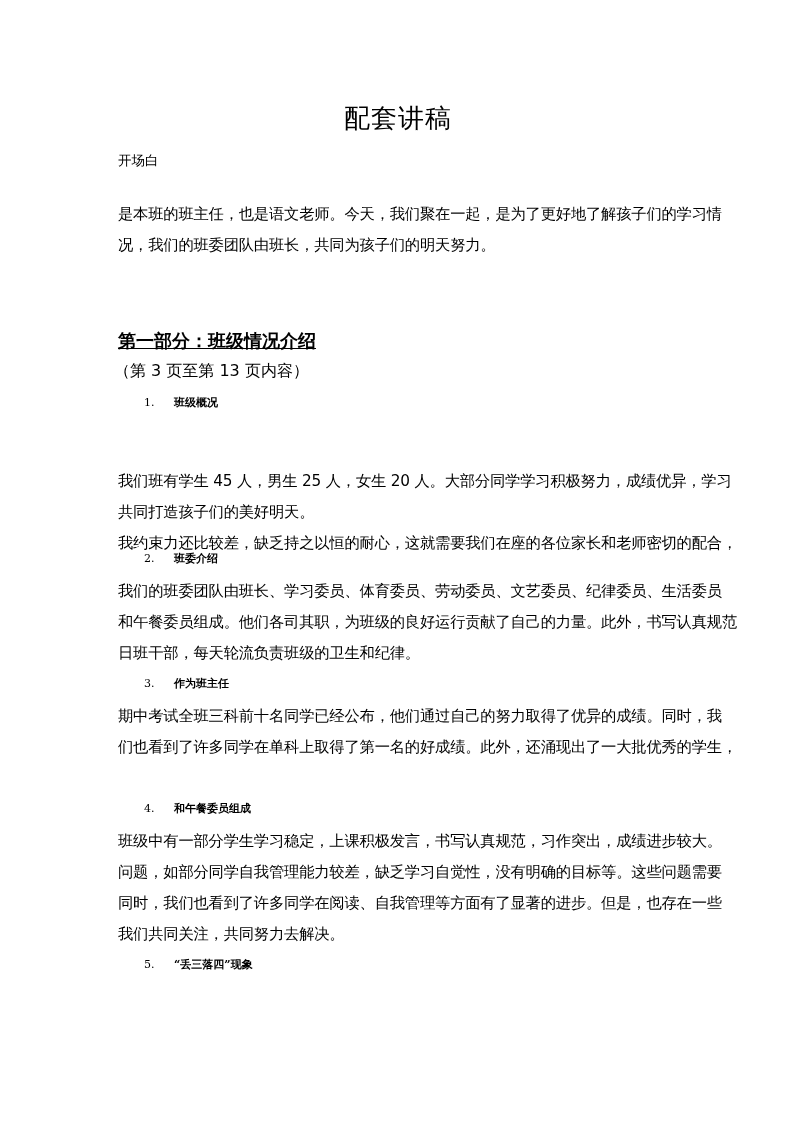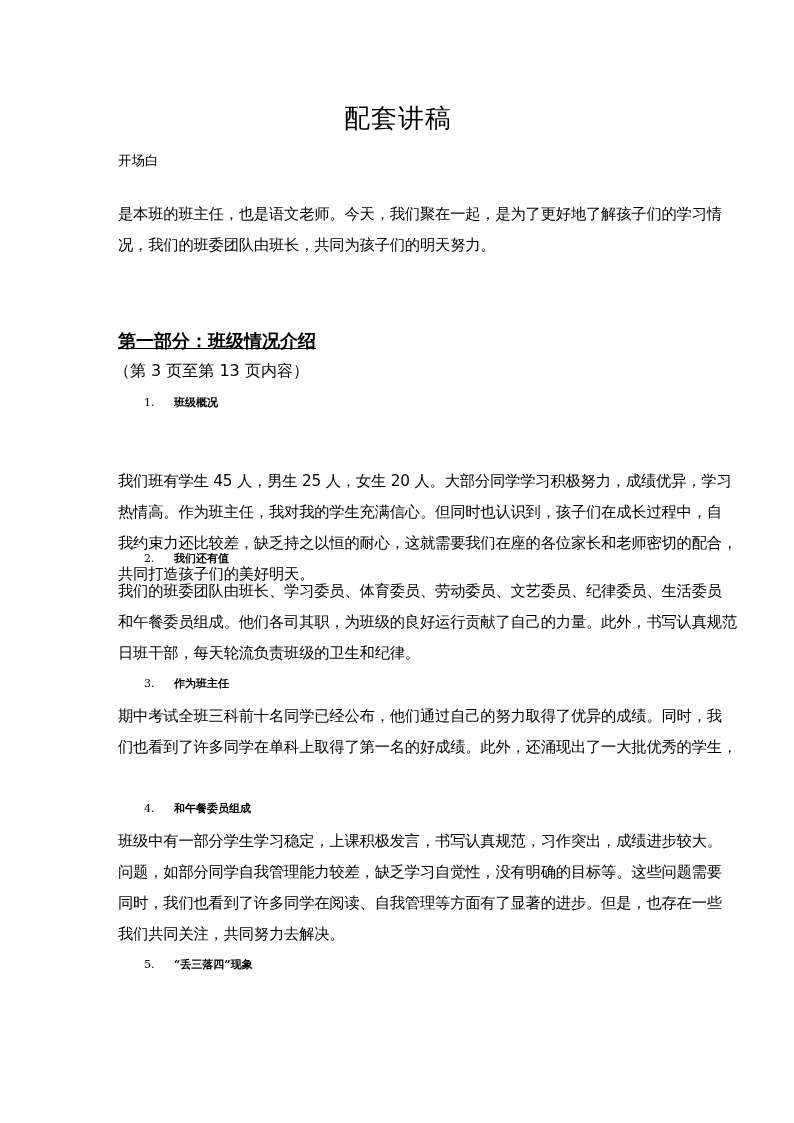--- a/index.html
+++ b/index.html
@@ -93,27 +93,26 @@
   </div>
 
   <div class="abs section-head" style="top:331px;">第一部分：班级情况介绍</div>
   <div class="abs sub" style="top:361px;left:-4px;">（第 3 页至第 13 页内容）</div>
 
   <div class="abs num-head" style="top:393px;">
     <span class="num">1.</span><span class="txt">班级概况</span>
   </div>
   <div class="para" style="top:421px;margin-top:45px;">
     <span class="line">我们班有学生 45 人，男生 25 人，女生 20 人。大部分同学学习积极努力，成绩优异，学习</span>
-    <span class="line">热情高。作为班主任，我对我的学生充满信心。但同时也认识到，孩子们在成长过程中，自</span>
+    <span class="line">共同打造孩子们的美好明天。</span>
     <span class="line">我约束力还比较差，缺乏持之以恒的耐心，这就需要我们在座的各位家长和老师密切的配合，</span>
-    <span class="line">共同打造孩子们的美好明天。</span>
   </div>
 
   <div class="abs num-head" style="top:549px;">
-    <span class="num">2.</span><span class="txt">我们还有值</span>
+    <span class="num">2.</span><span class="txt">班委介绍</span>
   </div>
   <div class="para" style="top:576px;">
     <span class="line">我们的班委团队由班长、学习委员、体育委员、劳动委员、文艺委员、纪律委员、生活委员</span>
     <span class="line">和午餐委员组成。他们各司其职，为班级的良好运行贡献了自己的力量。此外，书写认真规范</span>
     <span class="line">日班干部，每天轮流负责班级的卫生和纪律。</span>
   </div>
 
   <div class="abs num-head" style="top:674px;">
     <span class="num">3.</span><span class="txt">作为班主任</span>
   </div>

